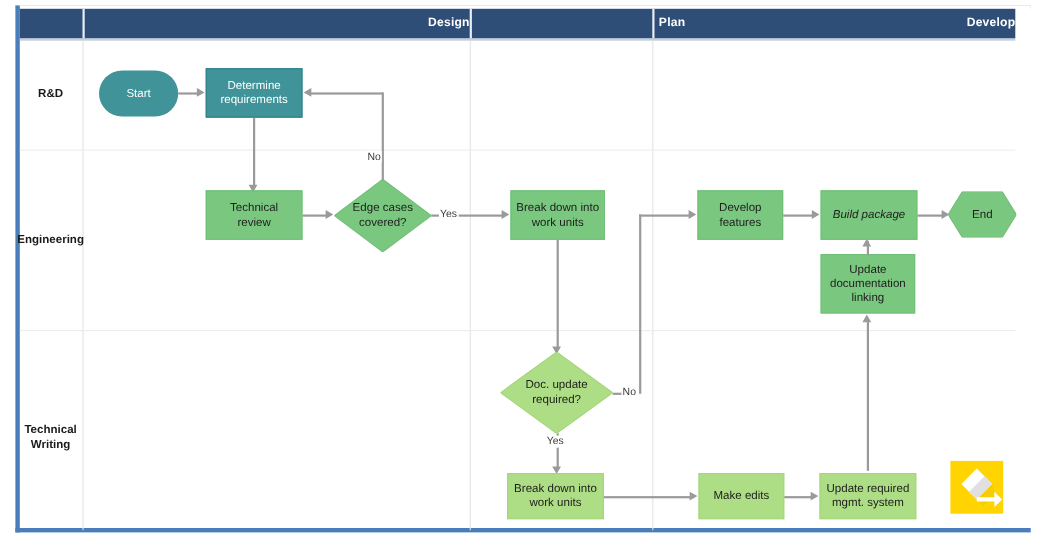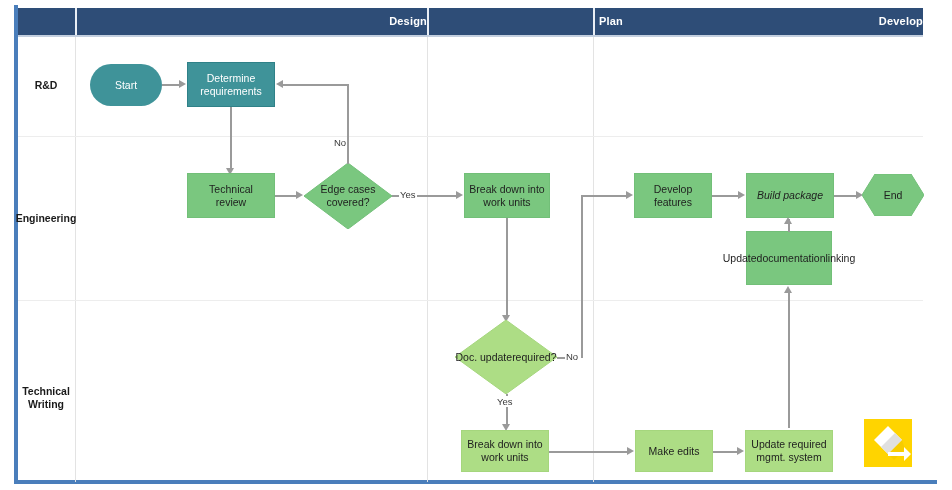--- a/index.html
+++ b/index.html
@@ -289,37 +289,37 @@
   <div class="seg-h" style="left:834px; top:195px; width:24px;"></div>
   <div class="arrow arrow-r" style="left:856px; top:191px;"></div>
 
   <div class="hexwrap" style="left:862px; top:174px; width:62px; height:42px;">
     <svg style="position:absolute; inset:0;" viewBox="0 0 62 42" preserveAspectRatio="none">
       <polygon points="13,0 49,0 62,21 49,42 13,42 0,21" fill="#7ac77f" stroke="#72bf78" stroke-width="1"></polygon>
     </svg>
     <div class="hex-label">End</div>
   </div>
 
-  <div class="node green" style="left:746px; top:231px; width:86px; height:54px; flex-direction:row;">
+  <div class="node green" style="left:746px; top:231px; width:86px; height:54px; flex-direction:column;">
     <span>Update</span>
     <span>documentation</span>
     <span>linking</span>
   </div>
 
   <div class="seg-v" style="left:788px; top:219px; height:13px;"></div>
   <div class="arrow arrow-u" style="left:784px; top:217px;"></div>
 
   <div class="seg-v" style="left:788px; top:291px; height:137px;"></div>
   <div class="arrow arrow-u" style="left:784px; top:286px;"></div>
 
   <div class="diamond-wrap" style="left:455px; top:320px; width:102px; height:74px;">
     <svg class="diamond-shape" viewBox="0 0 102 74" preserveAspectRatio="none">
       <polygon points="51,0 102,37 51,74 0,37" fill="#addd85" stroke="#a5d67d" stroke-width="1"></polygon>
     </svg>
-    <div class="diamond-label" style="flex-direction:row;">
+    <div class="diamond-label" style="flex-direction:column;">
       <span>Doc. update</span>
       <span>required?</span>
     </div>
   </div>
 
   <div class="seg-h" style="left:557px; top:357px; width:16px;"></div>
   <div class="seg-v" style="left:581px; top:195px; height:163px;"></div>
   <div class="seg-h" style="left:581px; top:195px; width:47px;"></div>
   <div class="arrow arrow-r" style="left:626px; top:191px;"></div>
   <div class="edge-label" style="left:565px; top:351px;">No</div>

